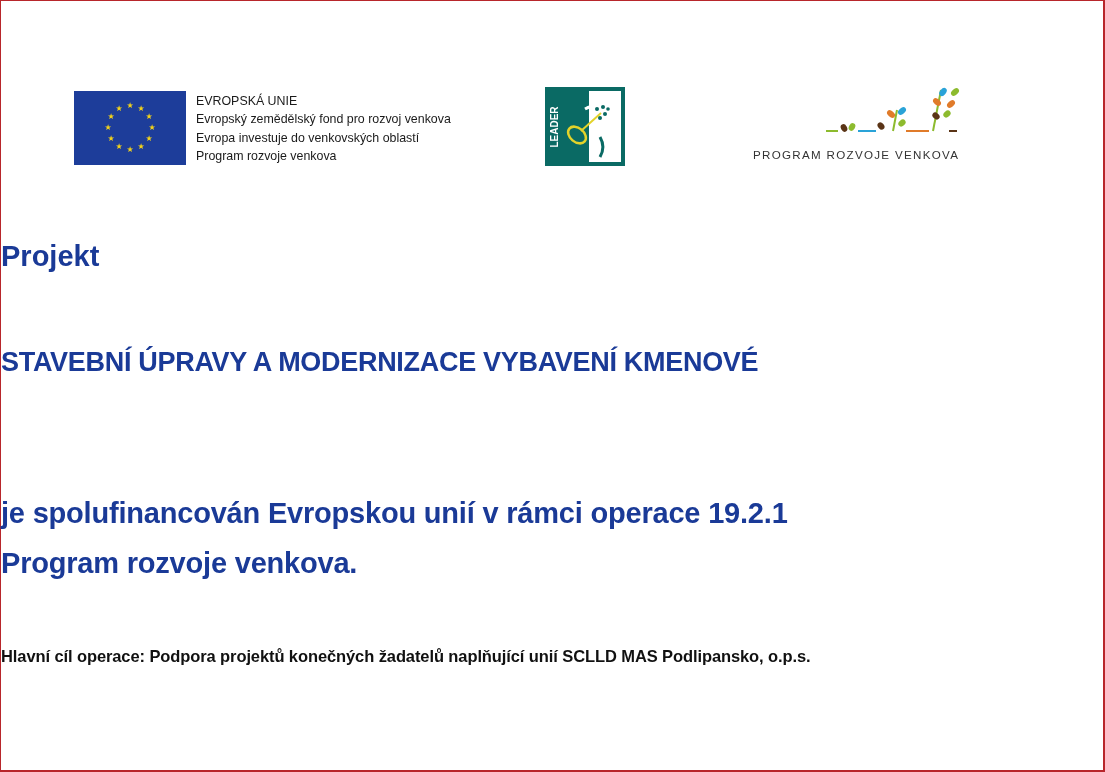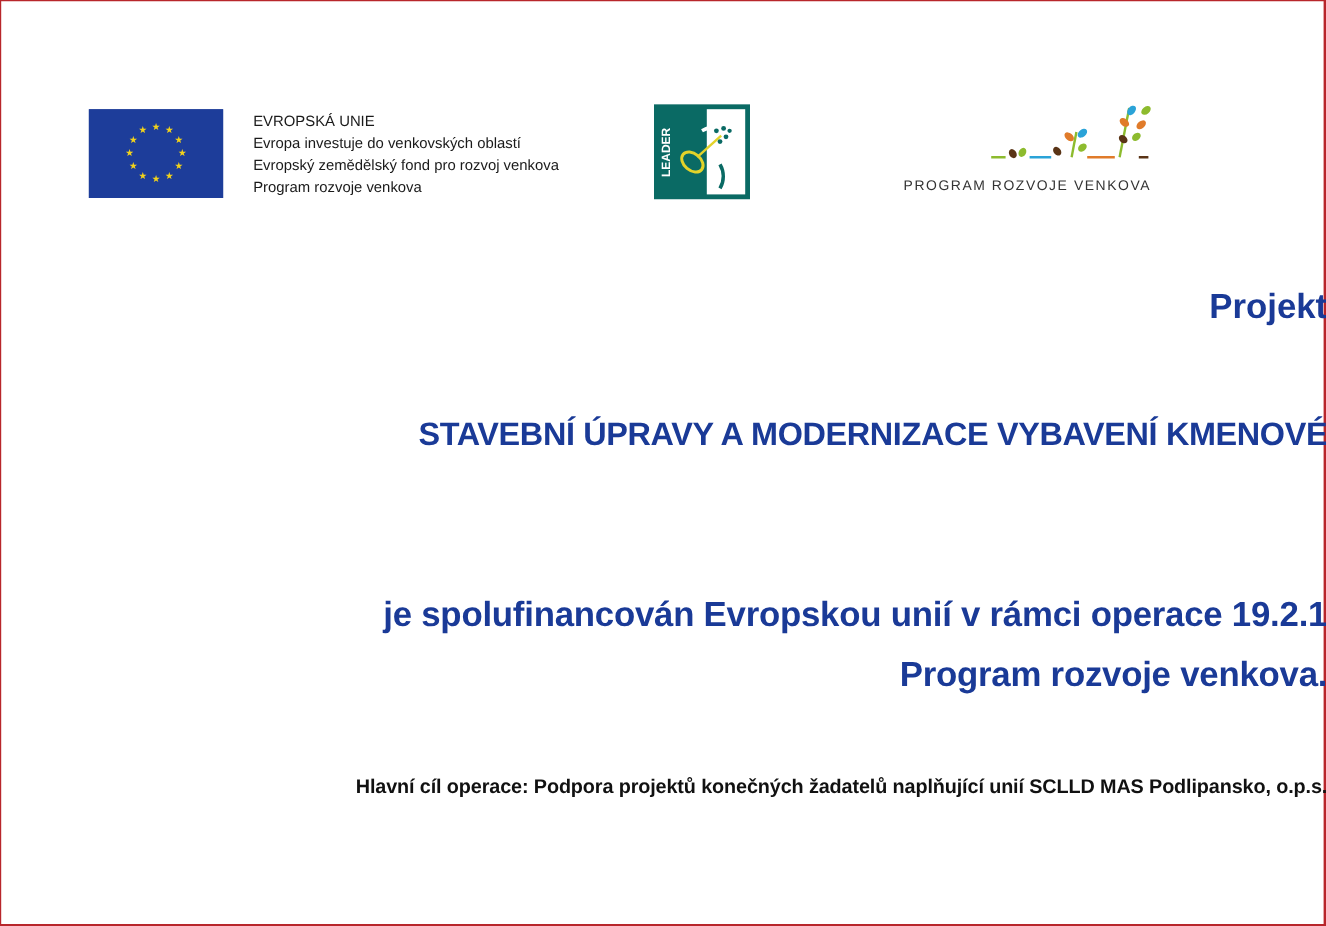--- a/index.html
+++ b/index.html
@@ -10,34 +10,34 @@
     background:#fff;
   }
   .eu-flag {
     position:absolute; left:73px; top:90px; width:112px; height:74px;
     background:#1d3d9a;
   }
   .eu-text {
     position:absolute; left:195px; top:91px;
     font-family:"Liberation Sans", sans-serif; font-size:12.4px; line-height:18.3px; color:#1a1a1a;
   }
-  .eu-text div { white-space:nowrap;margin-left:15px; }
+  .eu-text div { white-space:nowrap; }
   .leader {
     position:absolute; left:544px; top:86px; width:80px; height:79px;
   }
   .prv {
     position:absolute; left:750px; top:83px; width:215px; height:82px;
   }
   .prv-label {
     position:absolute; left:752px; top:147px; width:200px;
     font-family:"Liberation Sans", sans-serif; font-size:11.6px; letter-spacing:1.3px; color:#333;
     white-space:nowrap;
   }
   .title {
-    position:absolute; left:0; width:1105px; text-align:right;
+    position:absolute; left:0; width:1105px; text-align:left;
     font-family:"Liberation Sans", sans-serif; font-weight:bold; color:#1a3a97;
   }
   .t-projekt { top:239px; font-size:29px; }
   .t-name { top:336px; font-size:27px; line-height:50px; letter-spacing:-0.3px; }
   .t-cofin { top:487px; font-size:29px; line-height:50px; letter-spacing:-0.2px; }
   .t-goal {
     top:646px; font-size:16.5px; color:#111; letter-spacing:-0.1px;
   }
 </style>
 </head>
@@ -60,22 +60,22 @@
         <text x="37" y="50">★</text>
         <text x="34" y="39">★</text>
         <text x="37" y="28">★</text>
         <text x="45" y="20">★</text>
       </g>
     </svg>
   </div>
 
   <div class="eu-text">
     <div>EVROPSKÁ UNIE</div>
+    <div>Evropský zemědělský fond pro rozvoj venkova</div>
     <div>Evropa investuje do venkovských oblastí</div>
-    <div>Evropský zemědělský fond pro rozvoj venkova</div>
     <div>Program rozvoje venkova</div>
   </div>
 
   <div class="leader">
     <svg width="80" height="79" viewBox="0 0 80 79">
       <rect x="0" y="0" width="80" height="79" fill="#ffffff" stroke="#0a6a64" stroke-width="1"></rect>
       <rect x="0" y="0" width="40" height="79" fill="#0a6a64"></rect>
       <rect x="40" y="0" width="40" height="79" fill="#0a6a64"></rect>
       <rect x="44" y="4" width="32" height="71" fill="#ffffff"></rect>
       <path d="M40 22 A26 26 0 0 1 66 22" stroke="#ffffff" stroke-width="3" fill="none"></path>

